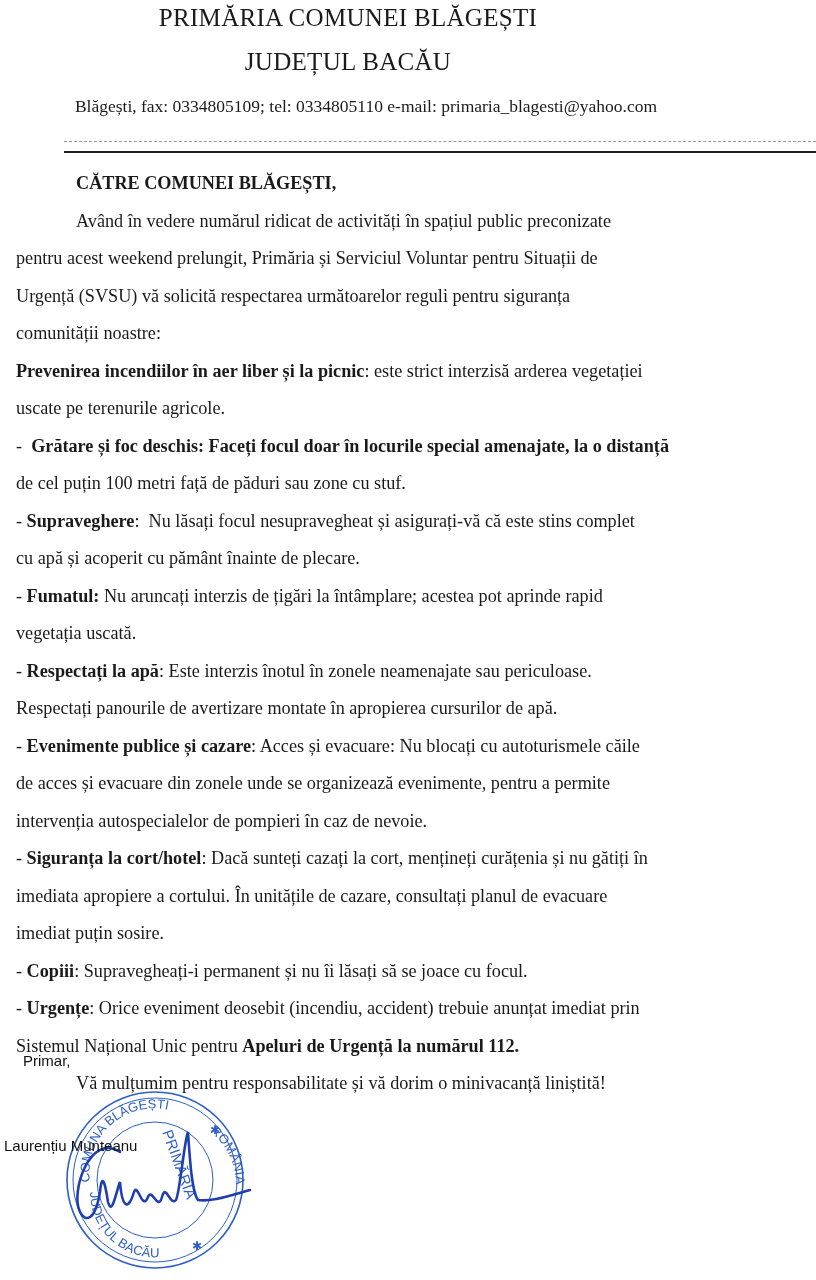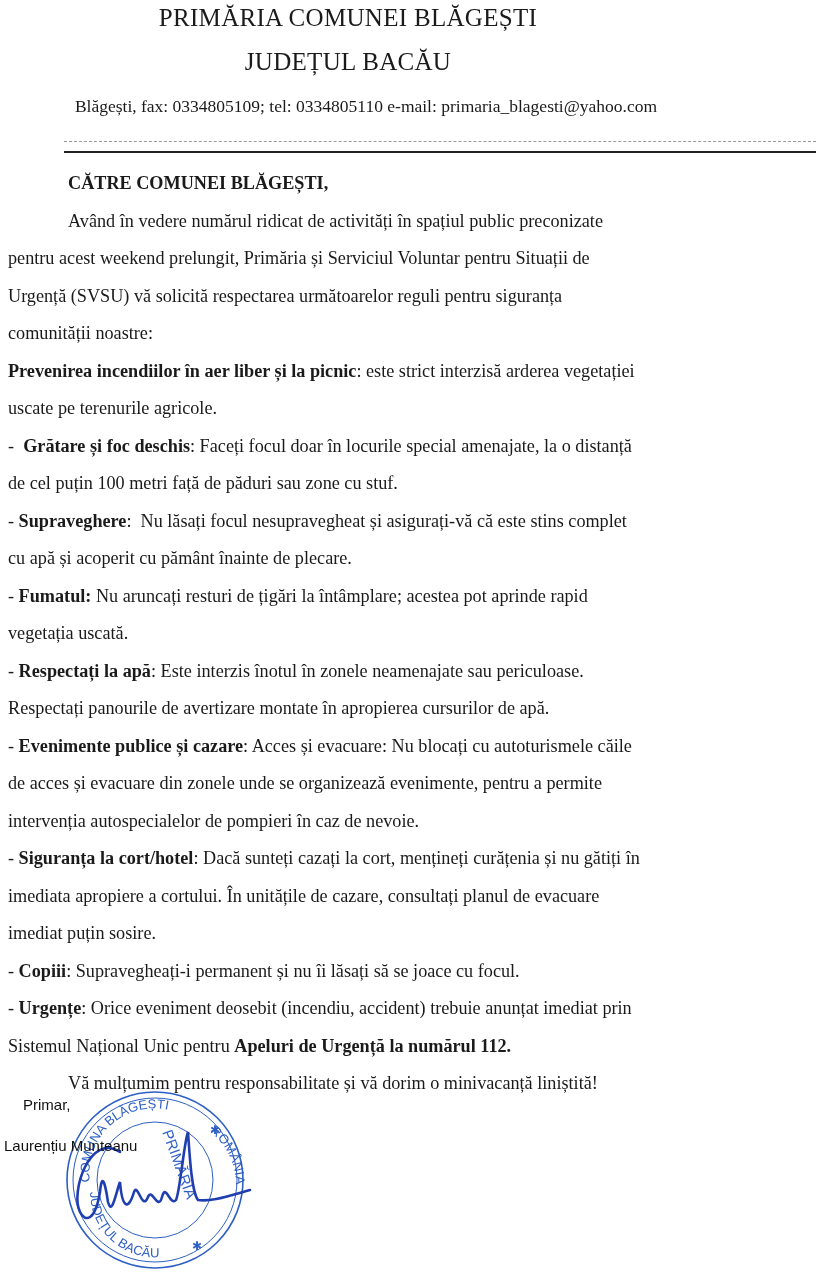--- a/index.html
+++ b/index.html
@@ -5,29 +5,29 @@
   html, body { margin: 0; padding: 0; background: #ffffff; }
   body { width: 816px; height: 1280px; position: relative; overflow: hidden;
          font-family: "Liberation Serif", "DejaVu Serif", serif; color: #1a1a1a; }
   .hdr { position: absolute; left: 0; width: 696px; text-align: center; }
   .h1 { top: 4px; font-size: 25px; letter-spacing: 0.3px; }
   .h2 { top: 48px; font-size: 25px; letter-spacing: 0.3px; }
   .contact { top: 96px; font-size: 17.5px; left: 18px; }
   .sep-dotted { position: absolute; left: 64px; right: 0; top: 141px; height: 0;
                 border-top: 1px dashed #9a9a9a; }
   .sep-solid { position: absolute; left: 64px; right: 0; top: 151px; height: 2px; background: #222; }
-  .body-text { position: absolute; left: 8px; top: 165px; width: 800px;
+  .body-text { position: absolute; left: 16px; top: 165px; width: 800px;
                font-size: 18.2px; line-height: 37.5px; }
   .line { white-space: nowrap; display: block; }
   .indent { padding-left: 60px; }
   .addr { padding-left: 60px; font-weight: bold; }
   b { font-weight: bold; }
   .sig { position: absolute; font-family: "Liberation Sans", "DejaVu Sans", sans-serif;
          font-size: 15px; color: #111; }
-  .sig-role { left: 23px; top: 1096px; }
+  .sig-role { left: 23px; top: 1052px; }
   .sig-name { left: 4px; top: 1137px; }
   .stamp { position: absolute; left: 50px; top: 1072px; width: 210px; height: 200px; }
 </style>
 </head>
 <body>
 
 <div class="hdr h1">PRIMĂRIA COMUNEI BLĂGEȘTI</div>
 <div class="hdr h2">JUDEȚUL BACĂU</div>
 <div class="hdr contact">Blăgești, fax: 0334805109; tel: 0334805110 e-mail: primaria_blagesti@yahoo.com</div>
 <div class="sep-dotted"></div>
@@ -36,25 +36,25 @@
 <div class="body-text">
   <span class="line addr">CĂTRE COMUNEI BLĂGEȘTI,</span>
   <span class="line indent">Având în vedere numărul ridicat de activități în spațiul public preconizate</span>
   <span class="line">pentru acest weekend prelungit, Primăria și Serviciul Voluntar pentru Situații de</span>
   <span class="line">Urgență (SVSU) vă solicită respectarea următoarelor reguli pentru siguranța</span>
   <span class="line">comunității noastre:</span>
 
   <div id="rules">
       <span class="line"><span style="white-space: pre;"></span><b>Prevenirea incendiilor în aer liber și la picnic</b><span style="white-space: pre;">: este strict interzisă arderea vegetației</span></span>
       <span class="line"><span style="white-space: pre;">uscate pe terenurile agricole.</span></span>
-      <span class="line"><span style="white-space: pre;">-  </span><b>Grătare și foc deschis</b><span style="white-space: pre;">: Faceți focul doar în locurile special amenajate, la o distanță</span></span>
+      <span class="line"><span style="white-space: pre;">-  </span><b>Grătare și foc deschis</b><span style="white-space: pre; font-weight: bold;">: Faceți focul doar în locurile special amenajate, la o distanță</span></span>
       <span class="line"><span style="white-space: pre;">de cel puțin 100 metri față de păduri sau zone cu stuf.</span></span>
       <span class="line"><span style="white-space: pre;">- </span><b>Supraveghere</b><span style="white-space: pre;">:  Nu lăsați focul nesupravegheat și asigurați-vă că este stins complet</span></span>
       <span class="line"><span style="white-space: pre;">cu apă și acoperit cu pământ înainte de plecare.</span></span>
-      <span class="line"><span style="white-space: pre;">- </span><b>Fumatul:</b><span style="white-space: pre;"> Nu aruncați resturi de țigări la întâmplare; acestea pot aprinde rapid</span></span>
+      <span class="line"><span style="white-space: pre;">- </span><b>Fumatul:</b><span style="white-space: pre;"> Nu aruncați interzis de țigări la întâmplare; acestea pot aprinde rapid</span></span>
       <span class="line"><span style="white-space: pre;">vegetația uscată.</span></span>
       <span class="line"><span style="white-space: pre;">- </span><b>Respectați la apă</b><span style="white-space: pre;">: Este interzis înotul în zonele neamenajate sau periculoase.</span></span>
       <span class="line"><span style="white-space: pre;">Respectați panourile de avertizare montate în apropierea cursurilor de apă.</span></span>
       <span class="line"><span style="white-space: pre;">- </span><b>Evenimente publice și cazare</b><span style="white-space: pre;">: Acces și evacuare: Nu blocați cu autoturismele căile</span></span>
       <span class="line"><span style="white-space: pre;">de acces și evacuare din zonele unde se organizează evenimente, pentru a permite</span></span>
       <span class="line"><span style="white-space: pre; margin-top: 44px;">intervenția autospecialelor de pompieri în caz de nevoie.</span></span>
       <span class="line"><span style="white-space: pre;">- </span><b>Siguranța la cort/hotel</b><span style="white-space: pre;">: Dacă sunteți cazați la cort, mențineți curățenia și nu gătiți în</span></span>
       <span class="line"><span style="white-space: pre;">imediata apropiere a cortului. În unitățile de cazare, consultați planul de evacuare</span></span>
       <span class="line"><span style="white-space: pre;">imediat puțin sosire.</span></span>
       <span class="line"><span style="white-space: pre;">- </span><b>Copiii</b><span style="white-space: pre;">: Supravegheați-i permanent și nu îi lăsați să se joace cu focul.</span></span>

